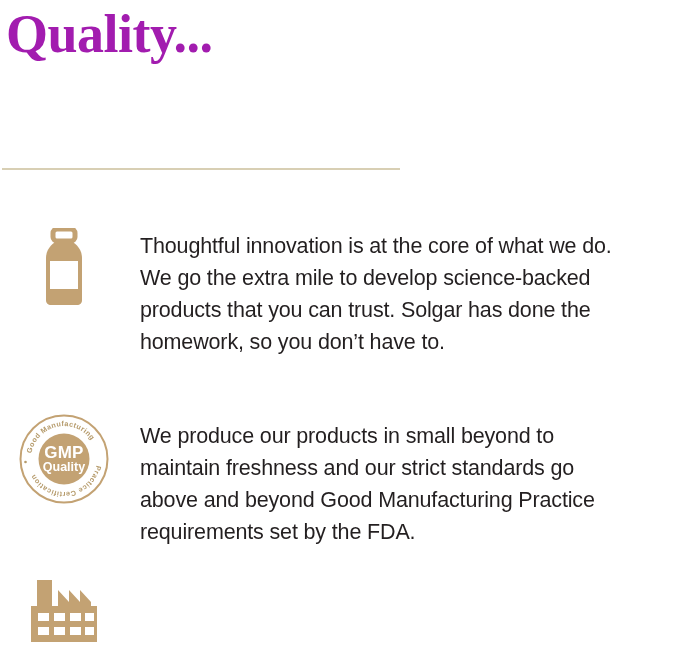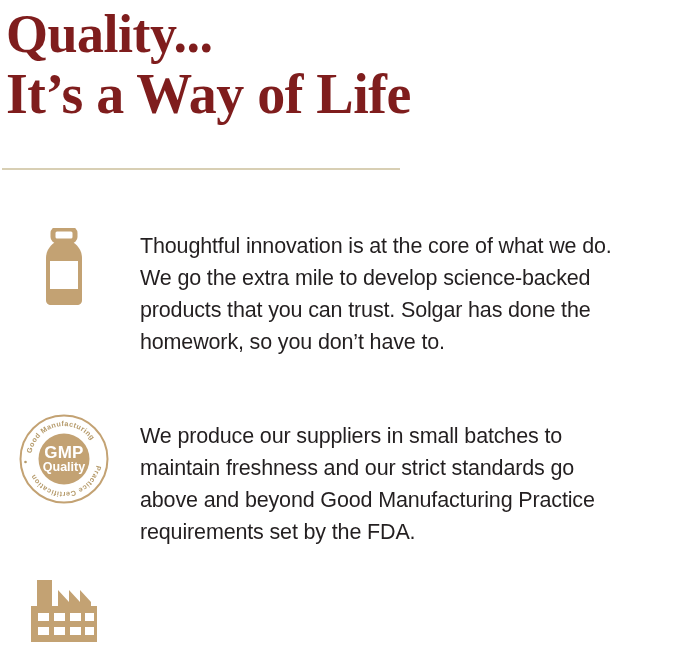--- a/index.html
+++ b/index.html
@@ -21,21 +21,21 @@
     height: 664px;
     background: #ffffff;
   }
 
   
   .heading {
     position: absolute;
     left: 6px;
     top: 4px;
     width: 660px;
-    color: #7f1d1d;
+    color: #a21caf;
     font-family: "Liberation Serif", "DejaVu Serif", serif;
     font-weight: 700;
     letter-spacing: -0.5px;
   }
   .heading-line {
     display: block;
     font-size: 55px;
     line-height: 60px;
     white-space: nowrap;
   }
@@ -127,21 +127,20 @@
   
   .icon-factory { display: block; }
 </style>
 </head>
 <body>
 
 <div class="page">
 
   <div class="heading">
     <span class="heading-line heading-line-1">Quality...</span>
-    <span class="heading-line heading-line-2">It’s a Way of Life</span>
   </div>
 
   <hr class="divider">
 
   <div class="rows">
 
     <div class="feature-row row-1">
       <div class="icon-cell">
         <svg class="icon-bottle" width="56" height="78" viewBox="0 0 56 78">
 
@@ -187,21 +186,21 @@
             <textPath href="#arcBottom" startOffset="50%" text-anchor="middle">Practice Certification</textPath>
           </text>
 
           <circle cx="8.5" cy="50" r="1.3" fill="#b59a6a"></circle>
 
           <text class="gmp-center-main" x="47" y="46" text-anchor="middle">GMP</text>
           <text class="gmp-center-sub" x="47" y="59" text-anchor="middle">Quality</text>
         </svg>
       </div>
       <div class="text-cell">
-        <p class="body-text">We produce our suppliers in small batches to
+        <p class="body-text">We produce our products in small beyond to
 maintain freshness and our strict standards go
 above and beyond Good Manufacturing Practice
 requirements set by the FDA.</p>
       </div>
     </div>
 
     <div class="feature-row row-3">
       <div class="icon-cell">
         <svg class="icon-factory" width="78" height="66" viewBox="0 0 78 66">
 

